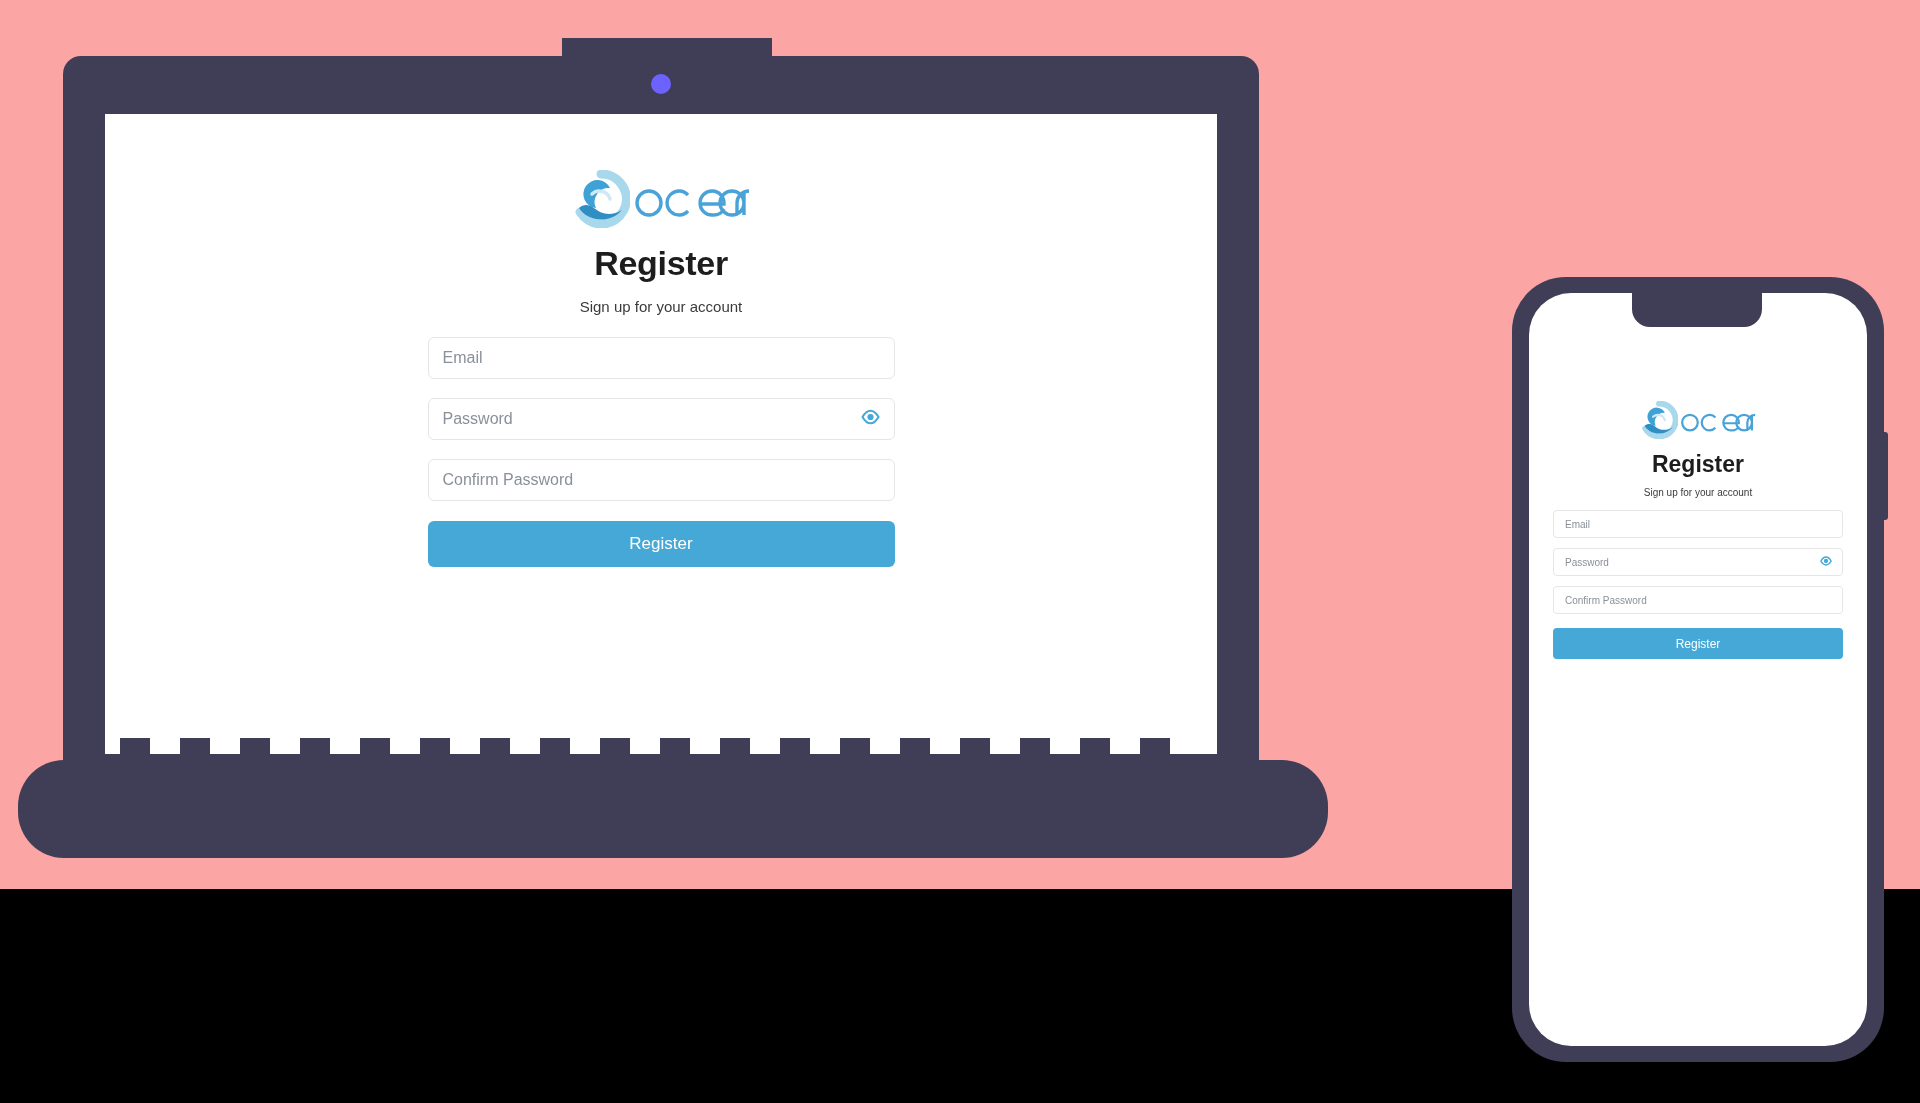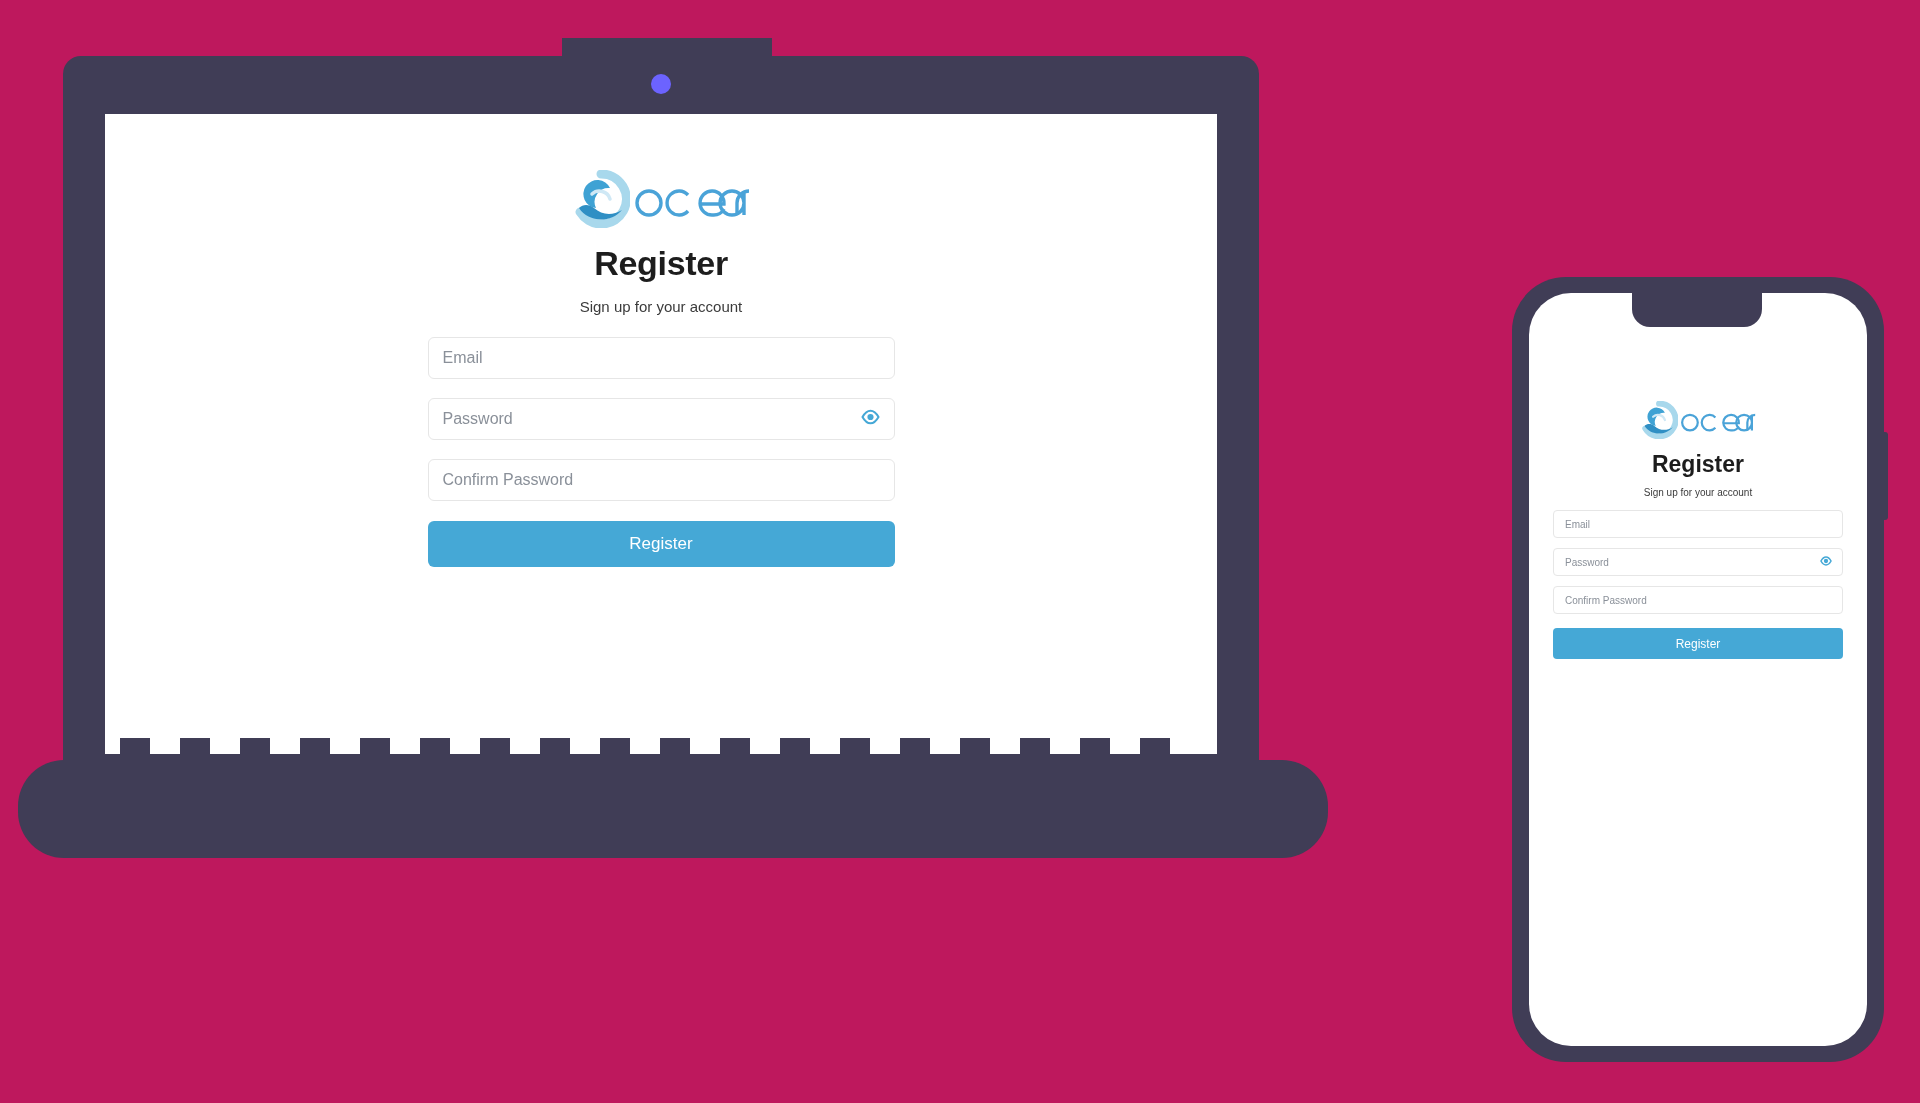--- a/index.html
+++ b/index.html
@@ -3,21 +3,21 @@
 <meta charset="utf-8">
 <style>
   * { box-sizing: border-box; margin: 0; padding: 0; }
   html, body {
     width: 1920px;
     height: 1103px;
     background: #000000;
     font-family: "Liberation Sans", sans-serif;
     overflow: hidden;
   }
-  .stage { position: relative; width: 1920px; height: 1103px; background: #be185d; }
+  .stage { position: relative; width: 1920px; height: 889px; background: #fca5a5; }
 
   
   .laptop { position: absolute; left: 0; top: 0; width: 1340px; height: 880px; }
 
   .laptop-lid {
     position: absolute;
     left: 63px; top: 56px;
     width: 1196px; height: 705px;
     background: #403d56;
     border-radius: 18px 18px 0 0;

